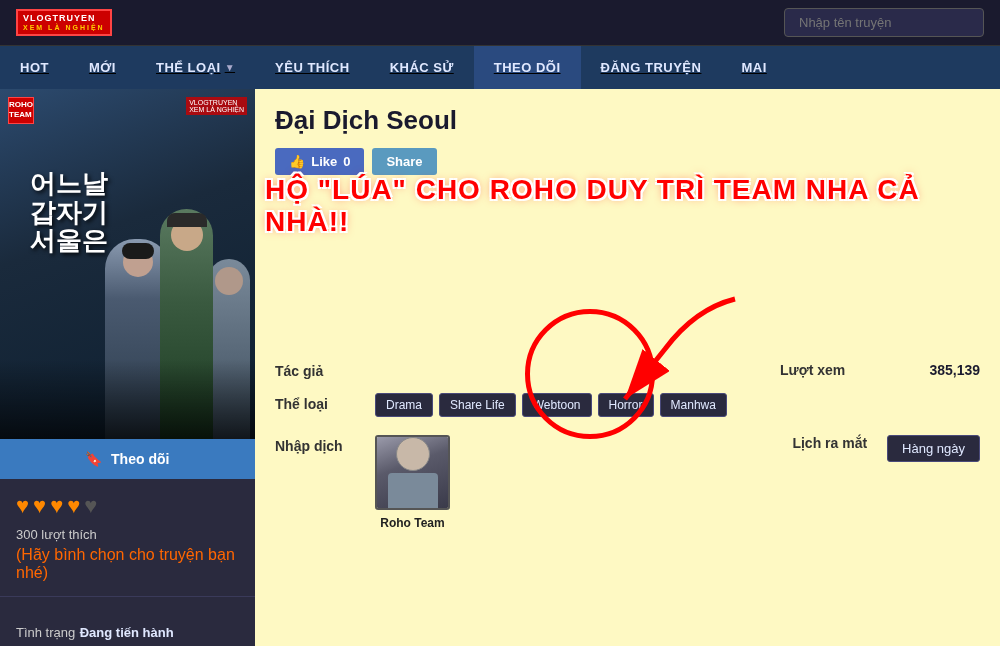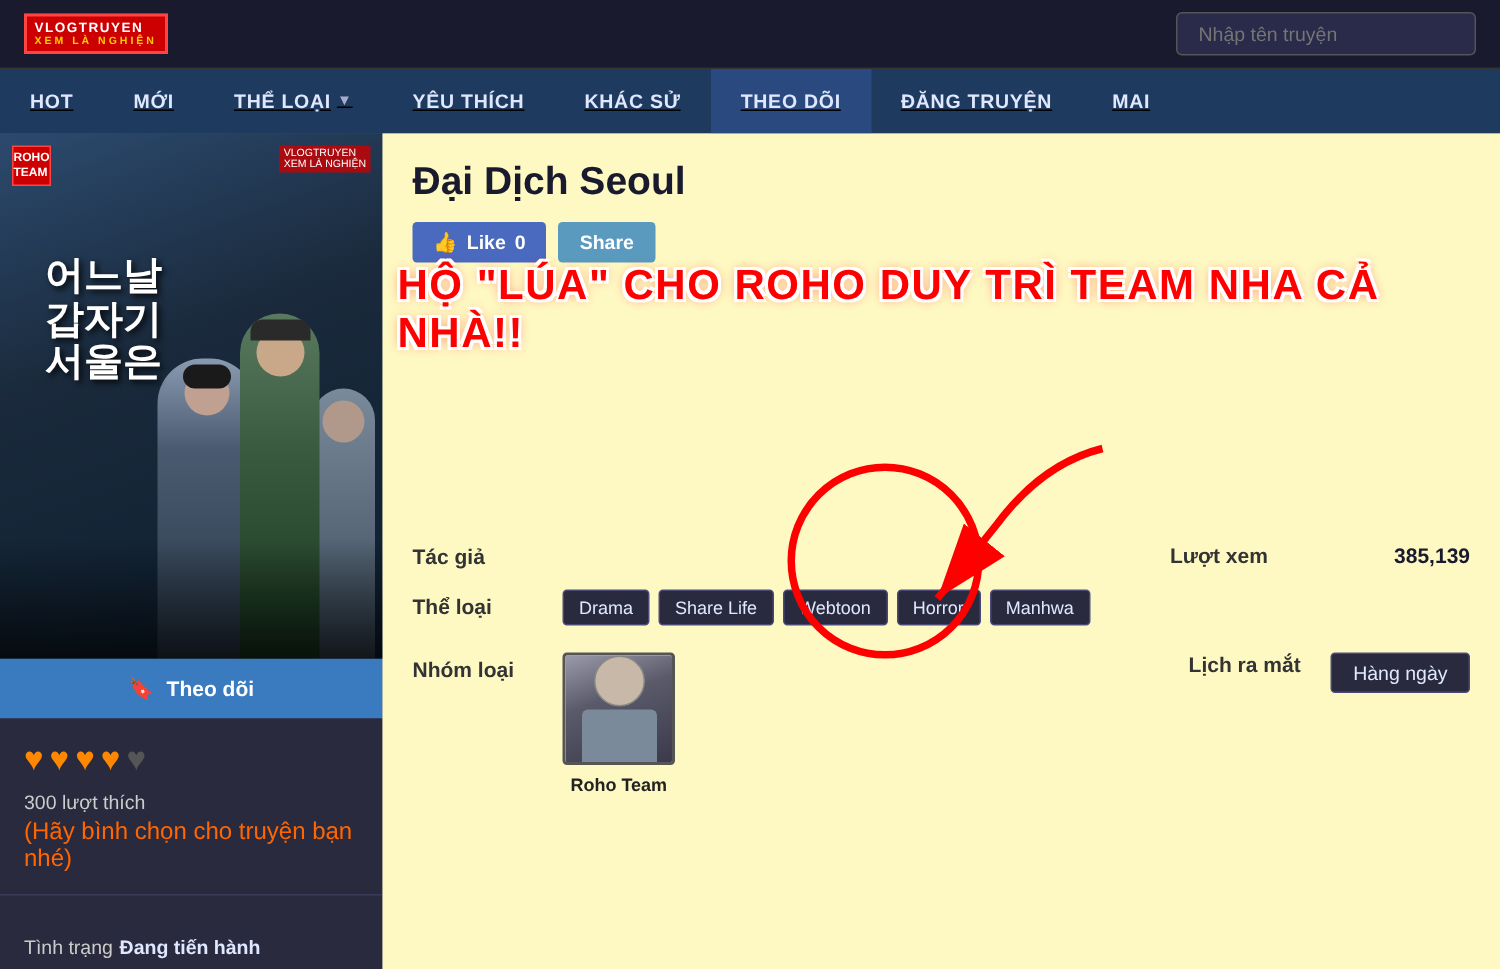--- a/index.html
+++ b/index.html
@@ -521,21 +521,21 @@
           <span class="genre-tag">Drama</span>
           <span class="genre-tag">Share Life</span>
           <span class="genre-tag">Webtoon</span>
           <span class="genre-tag">Horror</span>
           <span class="genre-tag">Manhwa</span>
         </div>
       </div>
 
       <div class="info-row-combined">
         <div class="info-left" style="align-items:flex-start;">
-          <span class="info-label">Nhóm loại</span>
+          <span class="info-label">Nhập dịch</span>
           <div class="translator-item">
             <div class="translator-avatar">
               <div class="translator-avatar-inner">
 
                 <div style="width:100%; height:100%; background:linear-gradient(160deg, #9a9aaa 0%, #5a5a6a 40%, #3a3a4a 100%); display:flex; flex-direction:column; align-items:center; justify-content:center; gap:2px;">
                   <div style="width:34px; height:34px; background:#c8b8a8; border-radius:50%; border:1px solid #888;"></div>
                   <div style="width:50px; height:35px; background:#7a8a9a; border-radius:4px 4px 0 0;"></div>
                 </div>
               </div>
             </div>

